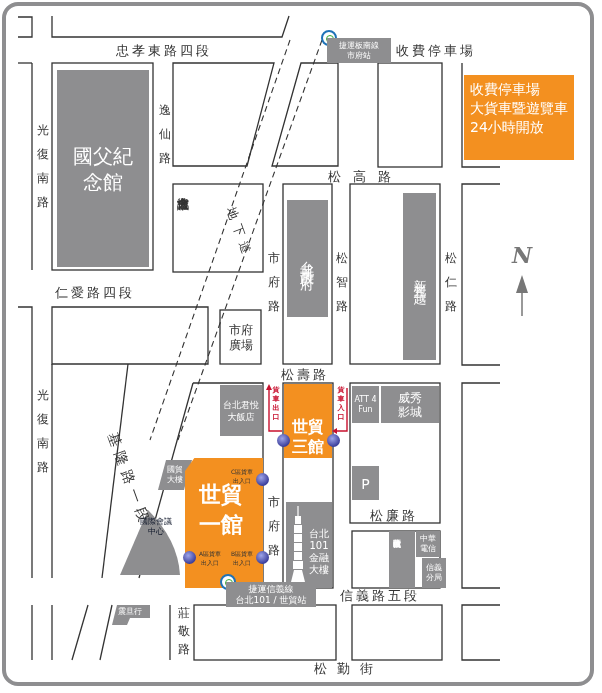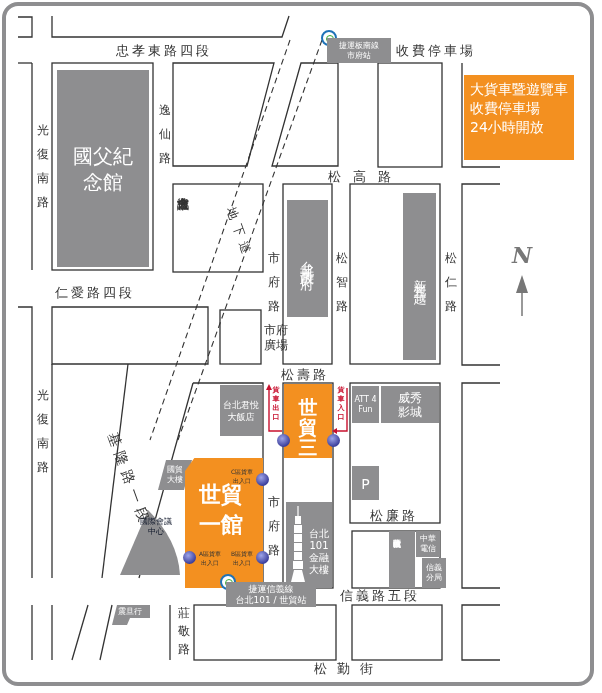--- a/index.html
+++ b/index.html
@@ -112,21 +112,21 @@
 <div style="position:absolute;left:120px;top:430px;font-size:14px;color:#333;transform:rotate(70deg);transform-origin:left top;letter-spacing:6px;white-space:nowrap;">基隆路一段</div>
 <div style="position:absolute;left:238px;top:205px;font-size:12px;color:#333;transform:rotate(70deg);transform-origin:left top;letter-spacing:6px;white-space:nowrap;">地下道</div>
 
 <div class="gray center" style="left:57px;top:70px;width:92px;height:197px;">
   <div style="font-size:20px;width:64px;line-height:26px;">國父紀念館</div>
 </div>
 <div style="position:absolute;left:176px;top:188px;font-size:12px;color:#333;writing-mode:vertical-rl;line-height:14px;height:60px;">台北市議會大樓</div>
 <div class="gray center" style="left:287px;top:200px;width:41px;height:117px;">
   <div class="vtext" style="font-size:14px;">台北市政府</div>
 </div>
-<div class="center" style="position:absolute;left:222px;top:318px;width:38px;height:40px;padding-left:35px;">
+<div class="center" style="position:absolute;left:222px;top:318px;width:38px;height:40px;">
   <div style="font-size:12px;width:26px;line-height:15px;color:#333;">市府廣場</div>
 </div>
 <div class="gray center" style="left:403px;top:193px;width:33px;height:167px;">
   <div class="vtext" style="font-size:13px;">新光三越</div>
 </div>
 <div class="gray center" style="left:220px;top:385px;width:42px;height:51px;">
   <div style="font-size:9px;line-height:12px;width:40px;">台北君悅大飯店</div>
 </div>
 <div class="gray center" style="left:352px;top:386px;width:27px;height:37px;">
   <div style="font-size:8px;line-height:10px;width:26px;">ATT 4 Fun</div>
@@ -163,21 +163,21 @@
 </div>
 <div class="gray center" style="left:416px;top:531px;width:24px;height:26px;">
   <div style="font-size:8px;line-height:10px;width:18px;">中華電信</div>
 </div>
 <div class="gray center" style="left:416px;top:558px;width:24px;height:30px;margin-left:6px;">
   <div style="font-size:8px;line-height:10px;width:18px;">信義分局</div>
 </div>
 <div style="position:absolute;left:118px;top:606px;font-size:8px;color:#fff;">震旦行</div>
 
 <div class="orange center" style="left:284px;top:384px;width:48px;height:74px;">
-  <div style="font-size:19px;font-weight:bold;width:32px;line-height:20px;margin-top:31px;">世貿三館</div>
+  <div style="font-size:16px;font-weight:bold;width:32px;line-height:20px;margin-top:31px;">世貿三館</div>
 </div>
 <div class="orange" style="left:185px;top:458px;width:78px;height:130px;clip-path:polygon(12% 0,100% 0,100% 100%,0 100%,0 10%);">
   <div style="position:absolute;left:12px;top:22px;width:48px;font-size:22px;font-weight:bold;line-height:30px;text-align:center;">世貿一館</div>
 </div>
 <div class="redtxt" style="left:272px;top:386px;">貨車出口</div>
 <div class="redtxt" style="left:337px;top:386px;">貨車入口</div>
 
 <div class="dot" style="left:277px;top:434px;"></div>
 <div class="dot" style="left:327px;top:434px;"></div>
 <div class="dot" style="left:256px;top:473px;"></div>
@@ -196,19 +196,19 @@
 </div>
 <div class="mrt-icon" style="left:220px;top:574px;"></div>
 <div class="gray center" style="left:226px;top:582px;width:90px;height:25px;">
   <div style="font-size:9px;line-height:11px;">
     <div>捷運信義線</div>
     <div>台北101 / 世貿站</div>
   </div>
 </div>
 
 <div class="orange" style="left:464px;top:75px;width:110px;height:85px;padding:5px 6px;box-sizing:border-box;font-size:14px;line-height:19px;">
+  <div>收費停車場</div>
   <div>大貨車暨遊覽車</div>
-  <div>收費停車場</div>
   <div>24小時開放</div>
 </div>
 
 <div style="position:absolute;left:512px;top:242px;font-family:'DejaVu Serif', serif;font-style:italic;font-weight:bold;font-size:22px;color:#777;">N</div>
 <div style="position:absolute;left:514px;top:274px;width:16px;height:44px;"></div>
 
 </body></html>

